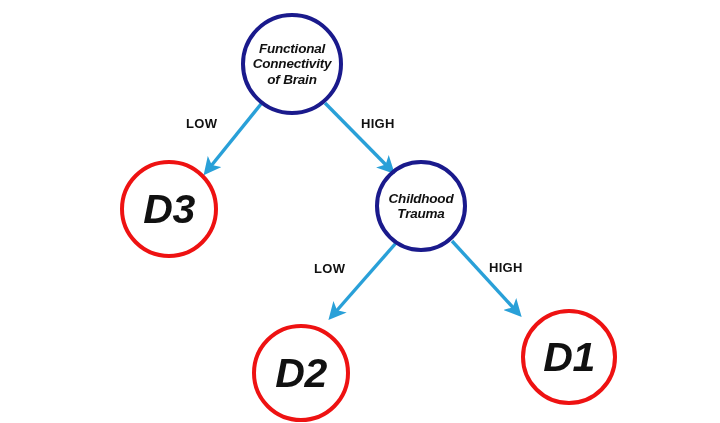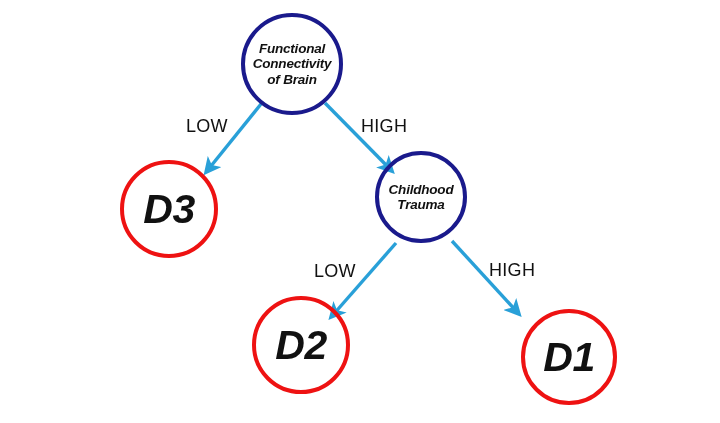--- a/index.html
+++ b/index.html
@@ -56,22 +56,22 @@
   .node-label-big {
     color: #111111;
     font-weight: bold;
     font-size: 41px;
     line-height: 1;
     letter-spacing: -0.5px;
   }
   .edge-label {
     position: absolute;
     color: #111111;
-    font-weight: normal;
-    font-size: 18px;
+    font-weight: bold;
+    font-size: 13px;
     letter-spacing: 0.3px;
     white-space: nowrap;
     z-index: 4;
   }
 </style>
 </head>
 <body>
 
 <div id="diagram-root">
 
@@ -90,26 +90,26 @@
   <div class="node node-decision" style="left:241px; top:13px; width:102px; height:102px;">
     <span class="node-label-small">Functional
 Connectivity
 of Brain</span>
   </div>
 
   <div class="node node-outcome" style="left:120px; top:160px; width:98px; height:98px;">
     <span class="node-label-big">D3</span>
   </div>
 
-  <div class="node node-decision" style="left:375px; top:151px; width:92px; height:92px;">
+  <div class="node node-decision" style="left:375px; top:160px; width:92px; height:92px;">
     <span class="node-label-small">Childhood
 Trauma</span>
   </div>
 
-  <div class="node node-outcome" style="left:252px; top:296px; width:98px; height:98px;">
+  <div class="node node-outcome" style="left:252px; top:324px; width:98px; height:98px;">
     <span class="node-label-big">D2</span>
   </div>
 
   <div class="node node-outcome" style="left:521px; top:309px; width:96px; height:96px;">
     <span class="node-label-big">D1</span>
   </div>
 
   <span class="edge-label" style="left:186px; top:116px;">LOW</span>
   <span class="edge-label" style="left:361px; top:116px;">HIGH</span>
   <span class="edge-label" style="left:314px; top:261px;">LOW</span>

